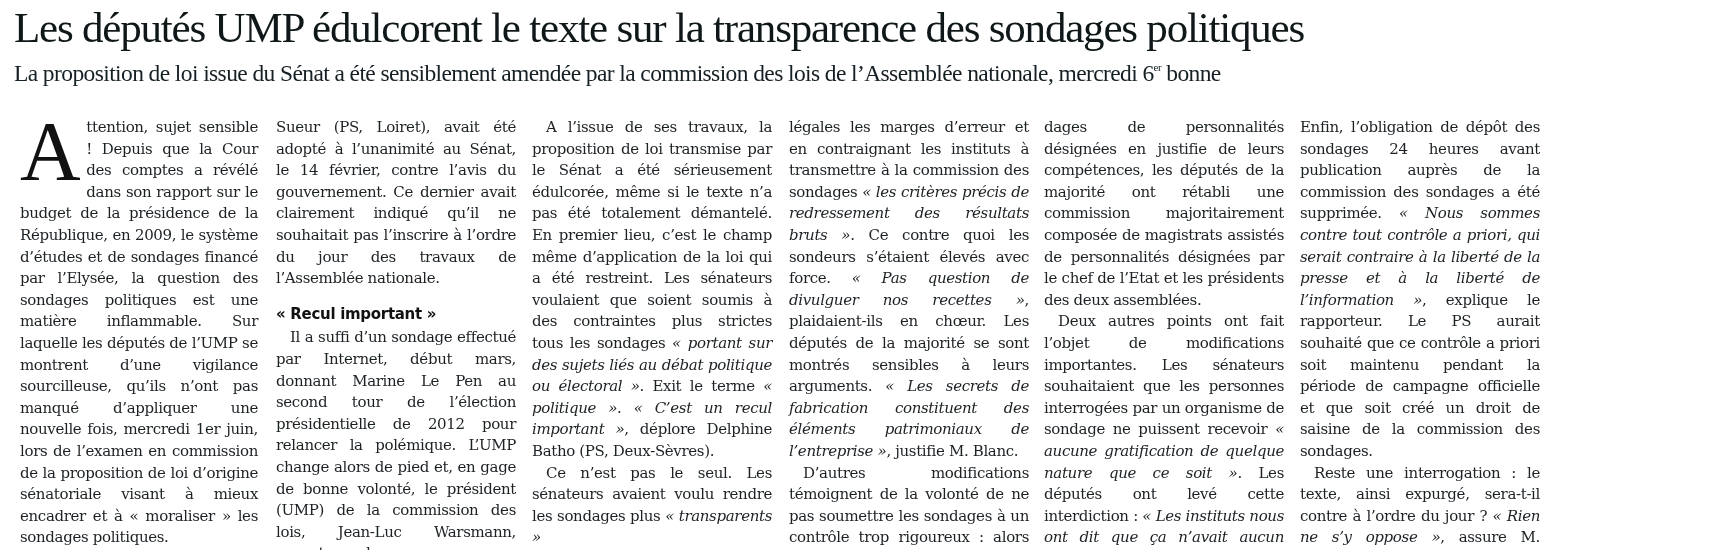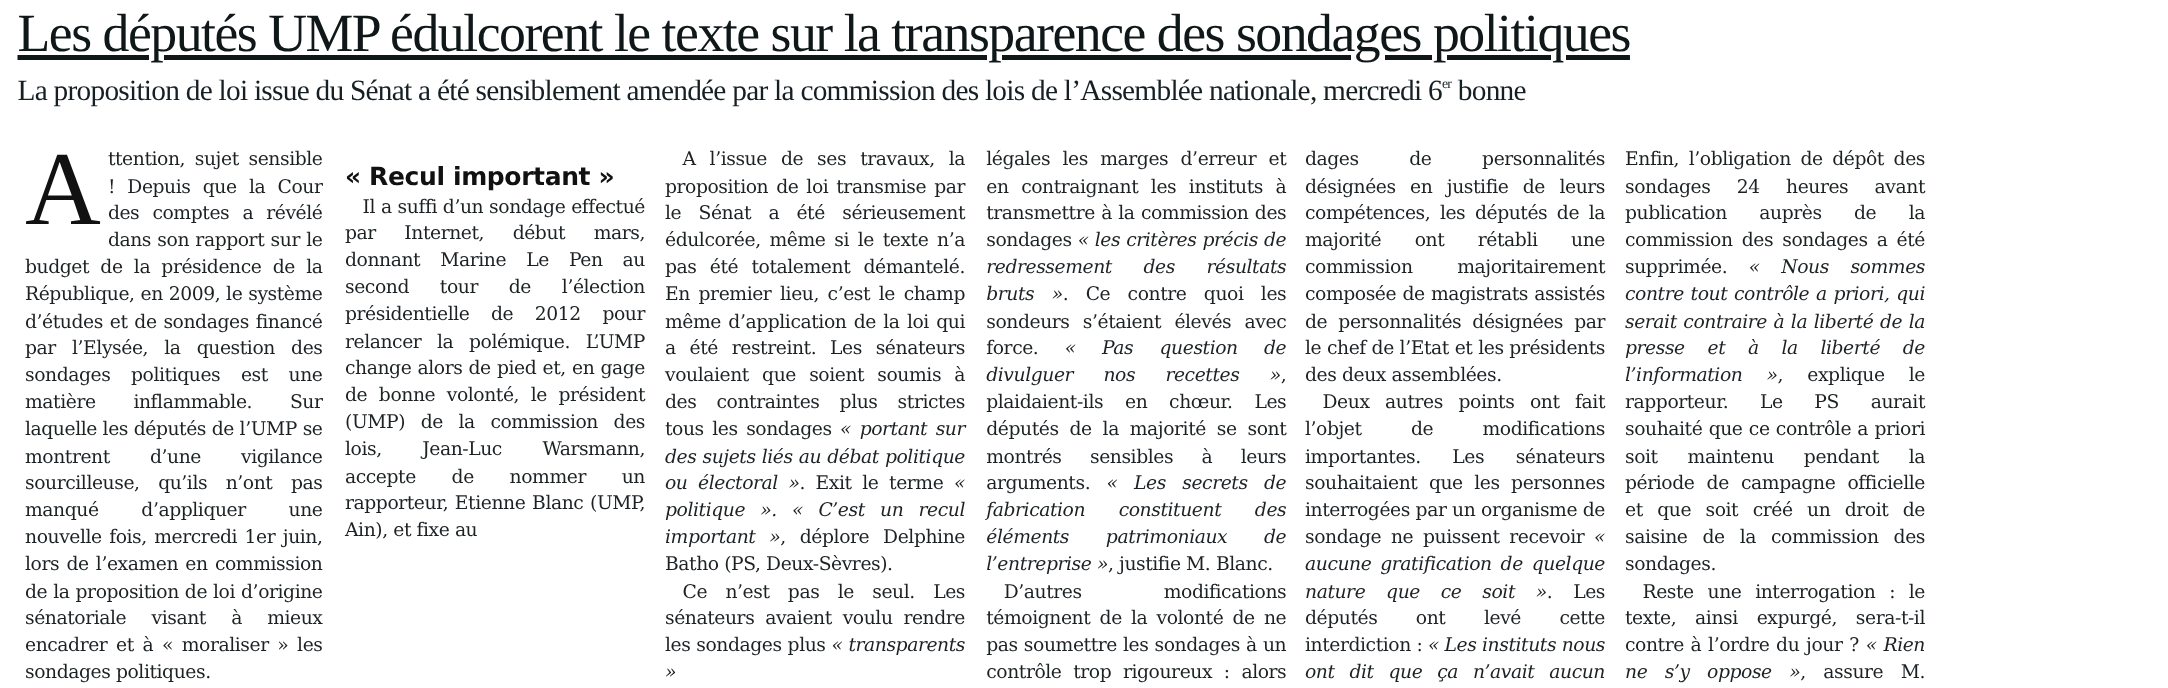--- a/index.html
+++ b/index.html
@@ -6,21 +6,21 @@
   body {
     width:1734px; height:550px; overflow:hidden;
     background:#ffffff; color:#1c2124;
     font-family:"DejaVu Serif","Liberation Serif",serif;
     position:relative;
   }
   .headline {
     position:absolute; left:14px; top:2px; width:1720px;
     font-family:"Liberation Serif","DejaVu Serif",serif;
     font-size:43px; line-height:52px; letter-spacing:-1.2px;
-    color:#0f1719; white-space:nowrap; margin:0; font-weight:normal;text-decoration:underline;
+    color:#0f1719; white-space:nowrap; margin:0; font-weight:normal;
   }
   .subhead {
     position:absolute; left:14px; top:58px;
     font-family:"Liberation Serif","DejaVu Serif",serif;
     font-size:23.5px; line-height:30px; letter-spacing:-0.6px;
     color:#162024; white-space:nowrap; margin:0; font-weight:normal;
   }
   .subhead sup { font-size:11px; vertical-align:top; line-height:18px; }
   .cols { position:absolute; top:117px; left:0; height:430px; }
   .col {
@@ -30,38 +30,39 @@
   }
   .col p { margin:0; text-indent:14px; }
   .col p.noind { text-indent:0; }
   .col p.first { text-indent:0; }
   .dropcap {
     float:left; font-family:"Liberation Serif",serif; font-size:84px;
     line-height:62px; margin:4px 6px 0 0; color:#111;
   }
   .col h3 {
     margin:14px 0 2px 0; font-family:"DejaVu Sans","Liberation Sans",sans-serif;
-    font-size:20px; font-weight:bold; letter-spacing:-0.3px; color:#111;
+    font-size:15px; font-weight:bold; letter-spacing:-0.3px; color:#111;
   }
   .col i { font-style:italic; }
 </style>
 </head>
 <body>
 
 <h1 class="headline">Les députés UMP édulcorent le texte sur la transparence des sondages politiques</h1>
 <h2 class="subhead"><span>La proposition de loi issue du Sénat a été sensiblement amendée par la commission des lois de l’Assemblée nationale, mercredi 6</span><sup>er</sup><span> bonne</span></h2>
 
 <div class="cols">
 
   <div class="col" style="left:20px;width:238px;">
     <p class="first"><span class="dropcap">A</span><span>ttention, sujet sensible ! Depuis que la Cour des comptes a révélé dans son rapport sur le budget de la présidence de la République, en 2009, le système d’études et de sondages financé par l’Elysée, la question des sondages politiques est une matière inflammable. Sur laquelle les députés de l’UMP se montrent d’une vigilance sourcilleuse, qu’ils n’ont pas manqué d’appliquer une nouvelle fois, mercredi 1er juin, lors de l’examen en commission de la proposition de loi d’origine sénatoriale visant à mieux encadrer et à « moraliser » les sondages politiques.</span></p>
     <p>Le texte, issu d’une coproduction des sénateurs Hugues Portelli (UMP, Val-d’Oise) et Jean-Pierre</p>
   </div>
 
   <div class="col" style="left:276px;width:240px;">
+    <p class="noind">Sueur (PS, Loiret), avait été adopté à l’unanimité au Sénat, le 14 février, contre l’avis du gouvernement. Ce dernier avait clairement indiqué qu’il ne souhaitait pas l’inscrire à l’ordre du jour des travaux de l’Assemblée nationale.</p>
     <h3>« Recul important »</h3>
     <p>Il a suffi d’un sondage effectué par Internet, début mars, donnant Marine Le Pen au second tour de l’élection présidentielle de 2012 pour relancer la polémique. L’UMP change alors de pied et, en gage de bonne volonté, le président (UMP) de la commission des lois, Jean-Luc Warsmann, accepte de nommer un rapporteur, Etienne Blanc (UMP, Ain), et fixe au</p>
   </div>
 
   <div class="col" style="left:532px;width:240px;">
     <p><span>A l’issue de ses travaux, la proposition de loi transmise par le Sénat a été sérieusement édulcorée, même si le texte n’a pas été totalement démantelé. En premier lieu, c’est le champ même d’application de la loi qui a été restreint. Les sénateurs voulaient que soient soumis à des contraintes plus strictes tous les sondages </span><i>« portant sur des sujets liés au débat politique ou électoral »</i><span>. Exit le terme </span><i>« politique ». « C’est un recul important »</i><span>, déplore Delphine Batho (PS, Deux-Sèvres).</span></p>
     <p><span>Ce n’est pas le seul. Les sénateurs avaient voulu rendre les sondages plus </span><i>« transparents »</i></p>
   </div>
 
   <div class="col" style="left:789px;width:240px;">

